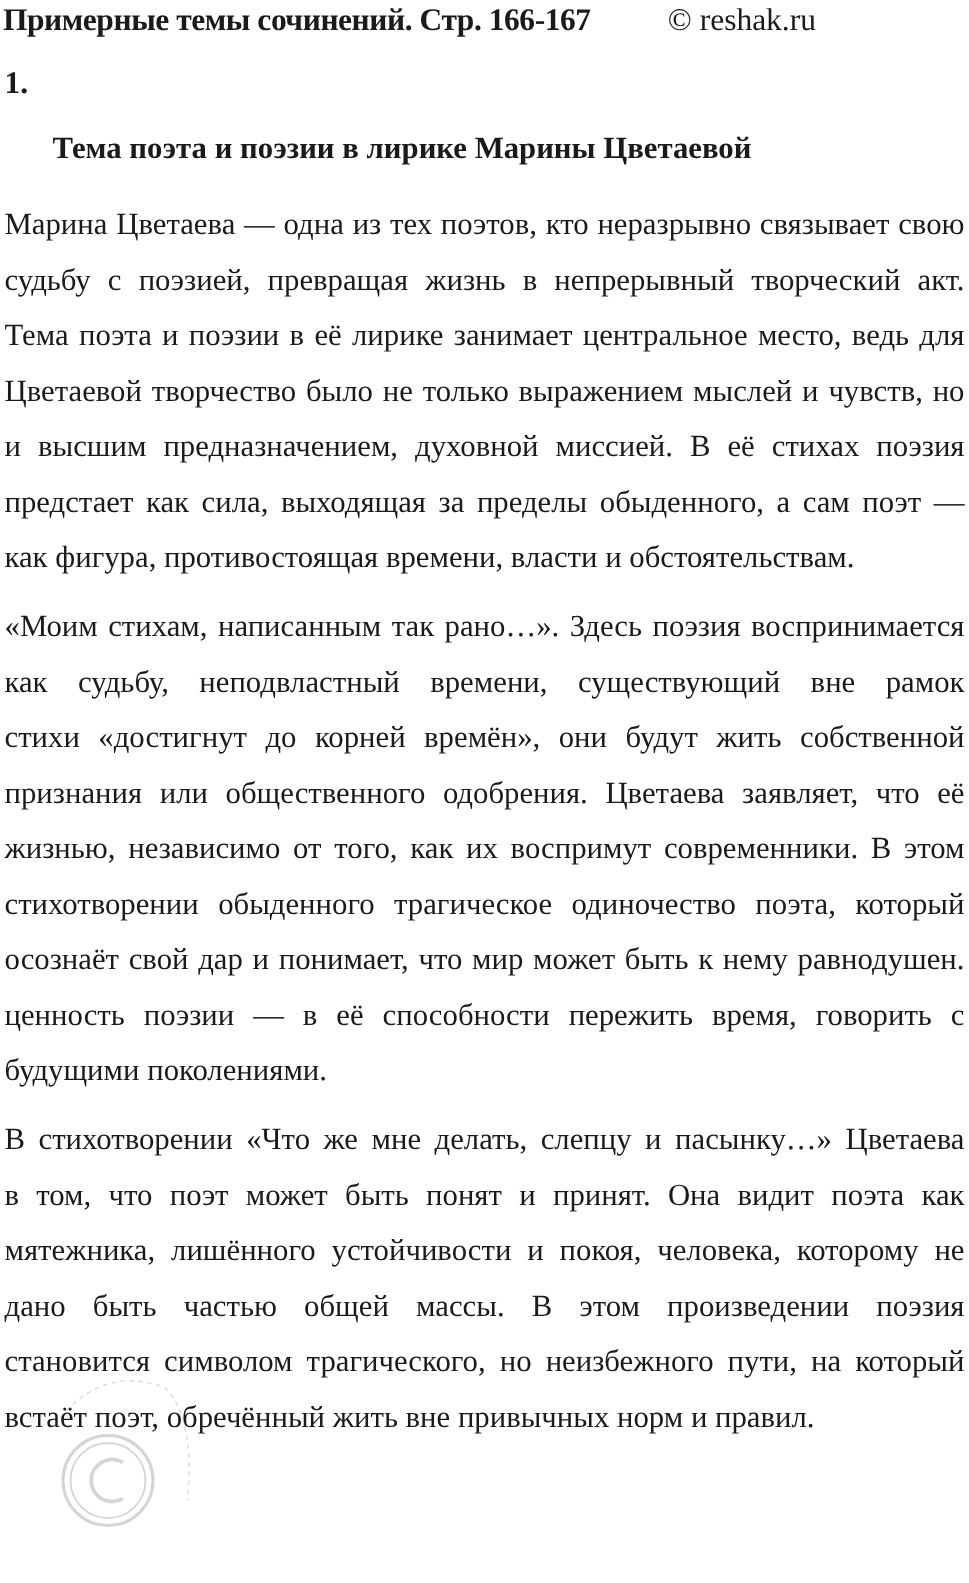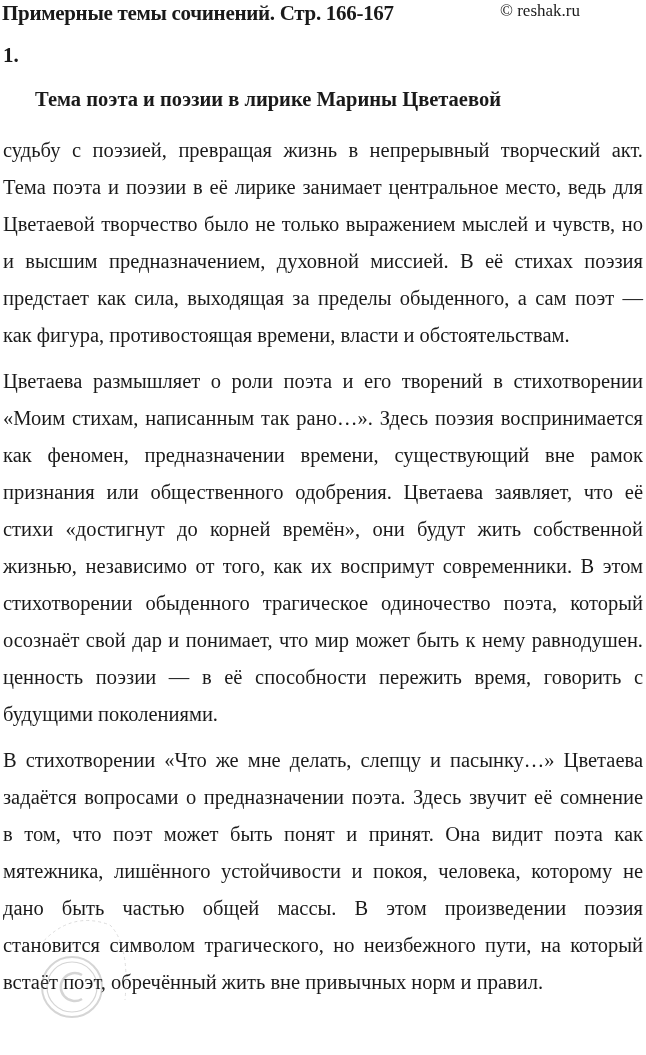--- a/index.html
+++ b/index.html
@@ -2,29 +2,29 @@
 <html><head>
 <meta charset="utf-8">
 <style>
   html, body { margin: 0; padding: 0; background: #ffffff; }
   body {
     width: 646px; height: 1055px; overflow: hidden; position: relative;
     font-family: "Liberation Serif", "DejaVu Serif", serif;
     color: #1a1a1a;
   }
   .header {
-    position: absolute; left: 0; top: 0; width: 550px; height: 30px; padding-left: 36px;
+    position: absolute; left: 0; top: 0; width: 550px; height: 30px;
   }
   .header-title {
     position: absolute; left: 2px; top: 1px;
     font-weight: bold; font-size: 21px; letter-spacing: -0.3px;
   }
   .header-site {
     position: absolute; right: 6px; top: 1px;
-    font-size: 17px;
+    font-size: 21px;
   }
   .task-number {
     position: absolute; left: 3px; top: 43px;
     font-weight: bold; font-size: 21px;
   }
   .essay-title {
     position: absolute; left: 0; top: 88px; width: 536px;
     text-align: center; font-weight: bold; font-size: 20.5px;
   }
   .essay-body {
@@ -49,42 +49,41 @@
   <span class="header-title">Примерные темы сочинений. Стр. 166-167</span>
   <span class="header-site">© reshak.ru</span>
 </div>
 
 <div class="task-number">1.</div>
 
 <div class="essay-title">Тема поэта и поэзии в лирике Марины Цветаевой</div>
 
 <div class="essay-body">
   <p class="para">
+    <span class="line">Марина Цветаева — одна из тех поэтов, кто неразрывно связывает свою</span>
     <span class="line">судьбу с поэзией, превращая жизнь в непрерывный творческий акт.</span>
     <span class="line">Тема поэта и поэзии в её лирике занимает центральное место, ведь для</span>
     <span class="line">Цветаевой творчество было не только выражением мыслей и чувств, но</span>
     <span class="line">и высшим предназначением, духовной миссией. В её стихах поэзия</span>
     <span class="line">предстает как сила, выходящая за пределы обыденного, а сам поэт —</span>
     <span class="line last">как фигура, противостоящая времени, власти и обстоятельствам.</span>
   </p>
   <p class="para">
-    <span class="line">Цветаева размышляет о роли поэта и его творений в стихотворении</span>
     <span class="line">«Моим стихам, написанным так рано…». Здесь поэзия воспринимается</span>
-    <span class="line">как феномен, предназначении времени, существующий вне рамок</span>
+    <span class="line">как судьбу, неподвластный времени, существующий вне рамок</span>
+    <span class="line">стихи «достигнут до корней времён», они будут жить собственной</span>
     <span class="line">признания или общественного одобрения. Цветаева заявляет, что её</span>
-    <span class="line">стихи «достигнут до корней времён», они будут жить собственной</span>
     <span class="line">жизнью, независимо от того, как их воспримут современники. В этом</span>
     <span class="line">стихотворении обыденного трагическое одиночество поэта, который</span>
     <span class="line">осознаёт свой дар и понимает, что мир может быть к нему равнодушен.</span>
     <span class="line">ценность поэзии — в её способности пережить время, говорить с</span>
     <span class="line last">будущими поколениями.</span>
   </p>
   <p class="para">
     <span class="line">В стихотворении «Что же мне делать, слепцу и пасынку…» Цветаева</span>
-    <span class="line">задаётся вопросами о предназначении поэта. Здесь звучит её сомнение</span>
     <span class="line">в том, что поэт может быть понят и принят. Она видит поэта как</span>
     <span class="line">мятежника, лишённого устойчивости и покоя, человека, которому не</span>
     <span class="line">дано быть частью общей массы. В этом произведении поэзия</span>
     <span class="line">становится символом трагического, но неизбежного пути, на который</span>
     <span class="line last">встаёт поэт, обречённый жить вне привычных норм и правил.</span>
   </p>
 </div>
 
 <div class="watermark">
   <svg width="110" height="130" viewBox="0 0 110 130">

